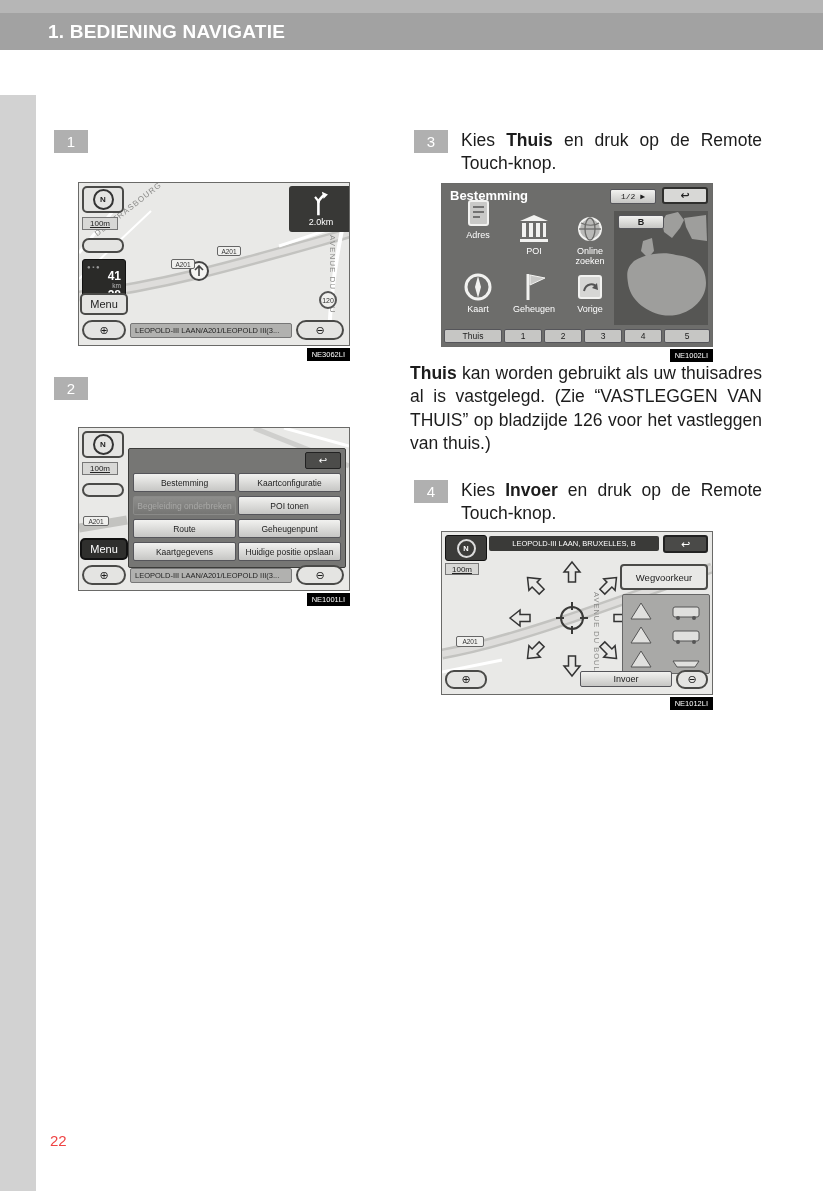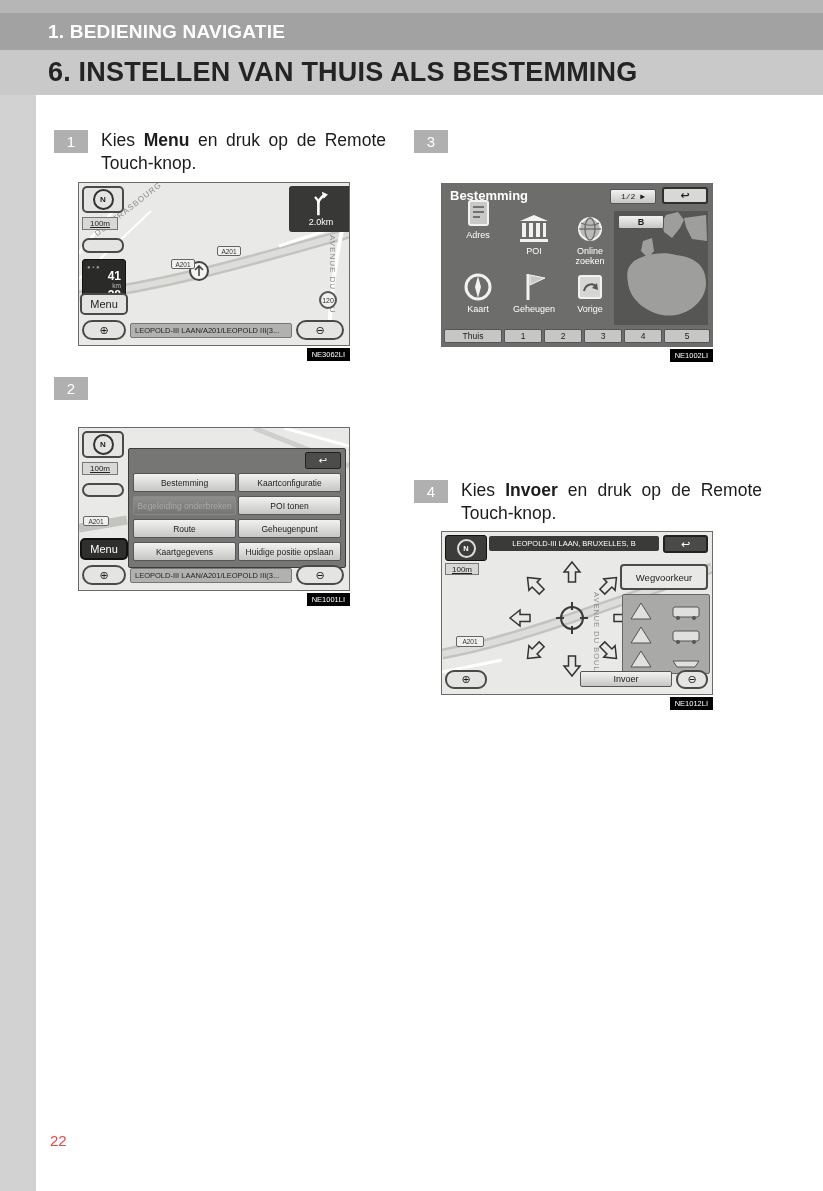--- a/index.html
+++ b/index.html
@@ -131,43 +131,41 @@
 </style>
 </head>
 <body>
 
 <div class="page">
 
   <div class="band-top"></div>
   <div class="band-chapter">
     <span>1. BEDIENING NAVIGATIE</span>
   </div>
-  <div class="band-title">
-    <span>6. INSTELLEN VAN THUIS ALS BESTEMMING</span>
-  </div>
   <div class="left-strip"></div>
 
   <div class="step" id="step1">
     <div class="badge">1</div>
-    <div class="stext"><span>Kies </span><b>Menu</b><span> en druk op de Remote Touch-knop.</span></div>
   </div>
 
   <div class="step" id="step2">
     <div class="badge">2</div>
   </div>
 
   <div class="step" id="step3">
     <div class="badge">3</div>
+    <div class="stext"><span>Kies </span><b>Thuis</b><span> en druk op de Remote Touch-knop.</span></div>
   </div>
 
   <div class="step" id="step4">
     <div class="badge">4</div>
     <div class="stext"><span>Kies </span><b>Invoer</b><span> en druk op de Remote Touch-knop.</span></div>
   </div>
 
+  <div class="para" id="note"><b>Thuis</b><span> kan worden gebruikt als uw thuisadres al is vastgelegd. (Zie “VASTLEGGEN VAN THUIS” op bladzijde 126 voor het vastleggen van thuis.)</span></div>
 
   <div class="fig" id="fig1">
     <div class="screen mapbg">
       <svg class="lay" viewBox="0 0 270 162">
         <path d="M0,70 L42,18" stroke="#ffffff" stroke-width="3" fill="none"></path>
         <path d="M0,96 L72,28" stroke="#ffffff" stroke-width="2" fill="none"></path>
         <path d="M0,113 C90,102 170,78 270,50" stroke="#c3c3c0" stroke-width="11" fill="none"></path>
         <path d="M0,113 C90,102 170,78 270,50" stroke="#dedddb" stroke-width="6" fill="none"></path>
         <path d="M200,63 C225,55 245,48 266,41" stroke="#ffffff" stroke-width="3" fill="none"></path>
         <path d="M264,42 C256,80 252,110 250,152" stroke="#ffffff" stroke-width="4" fill="none"></path>

